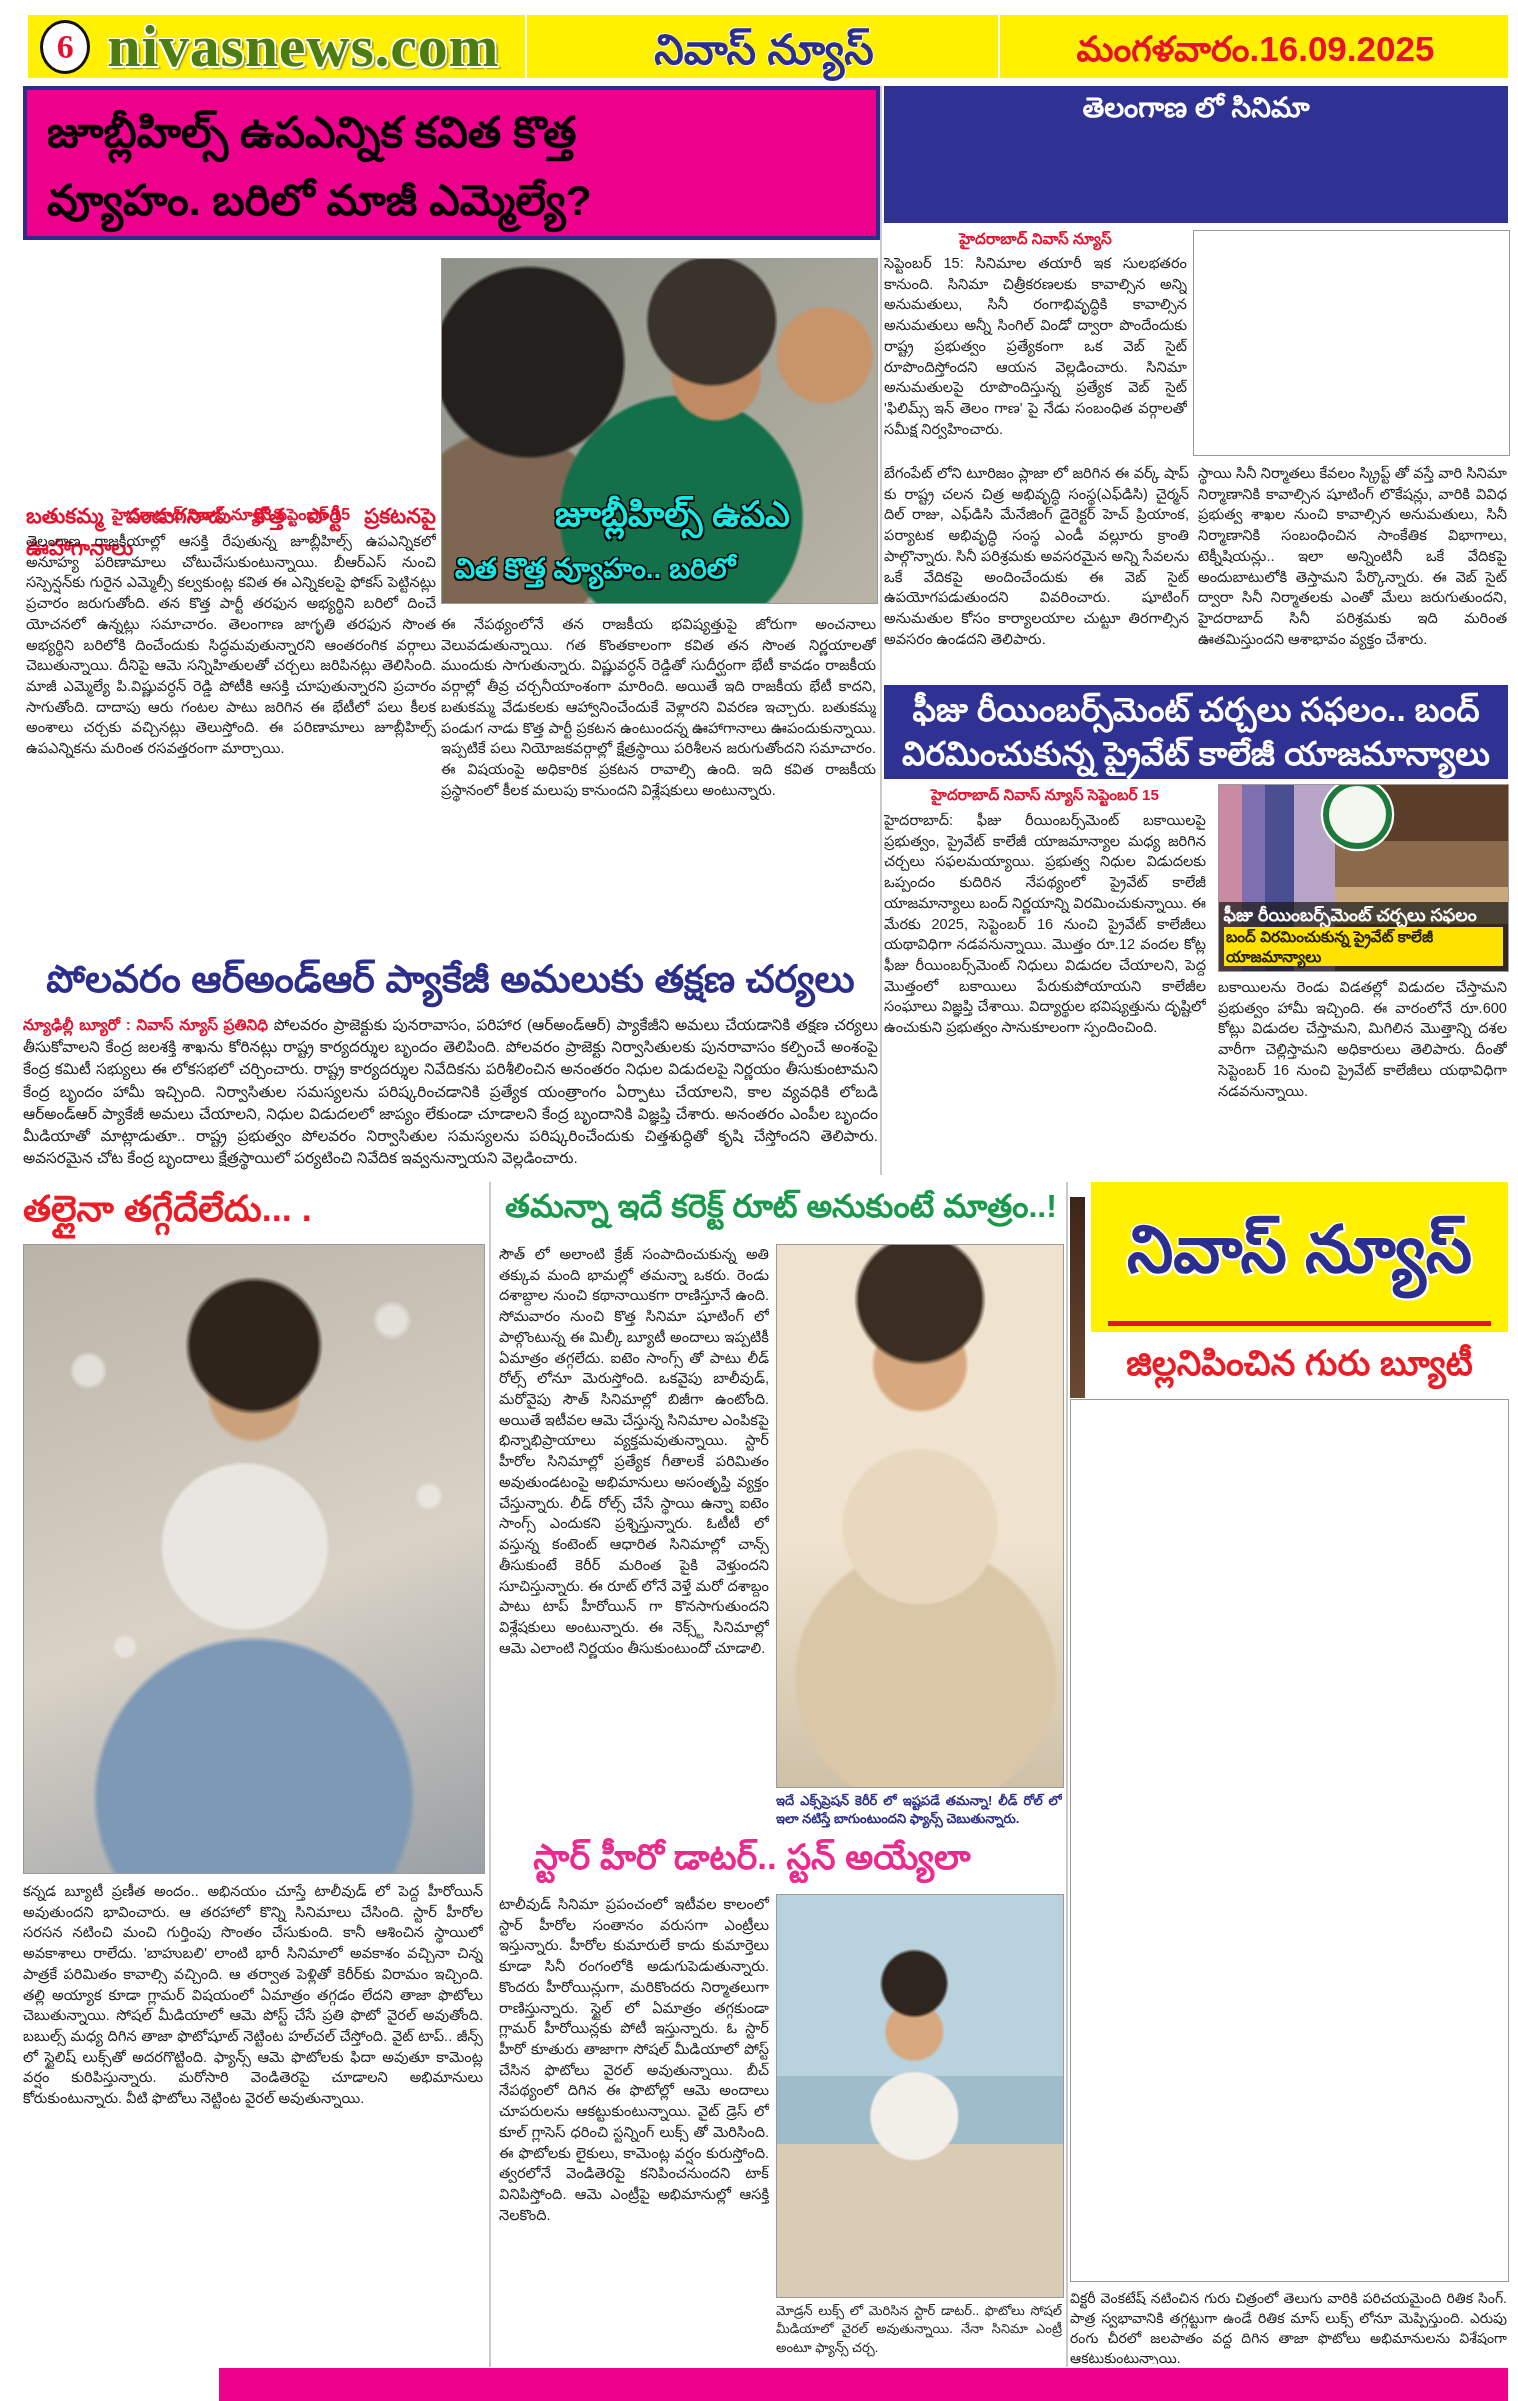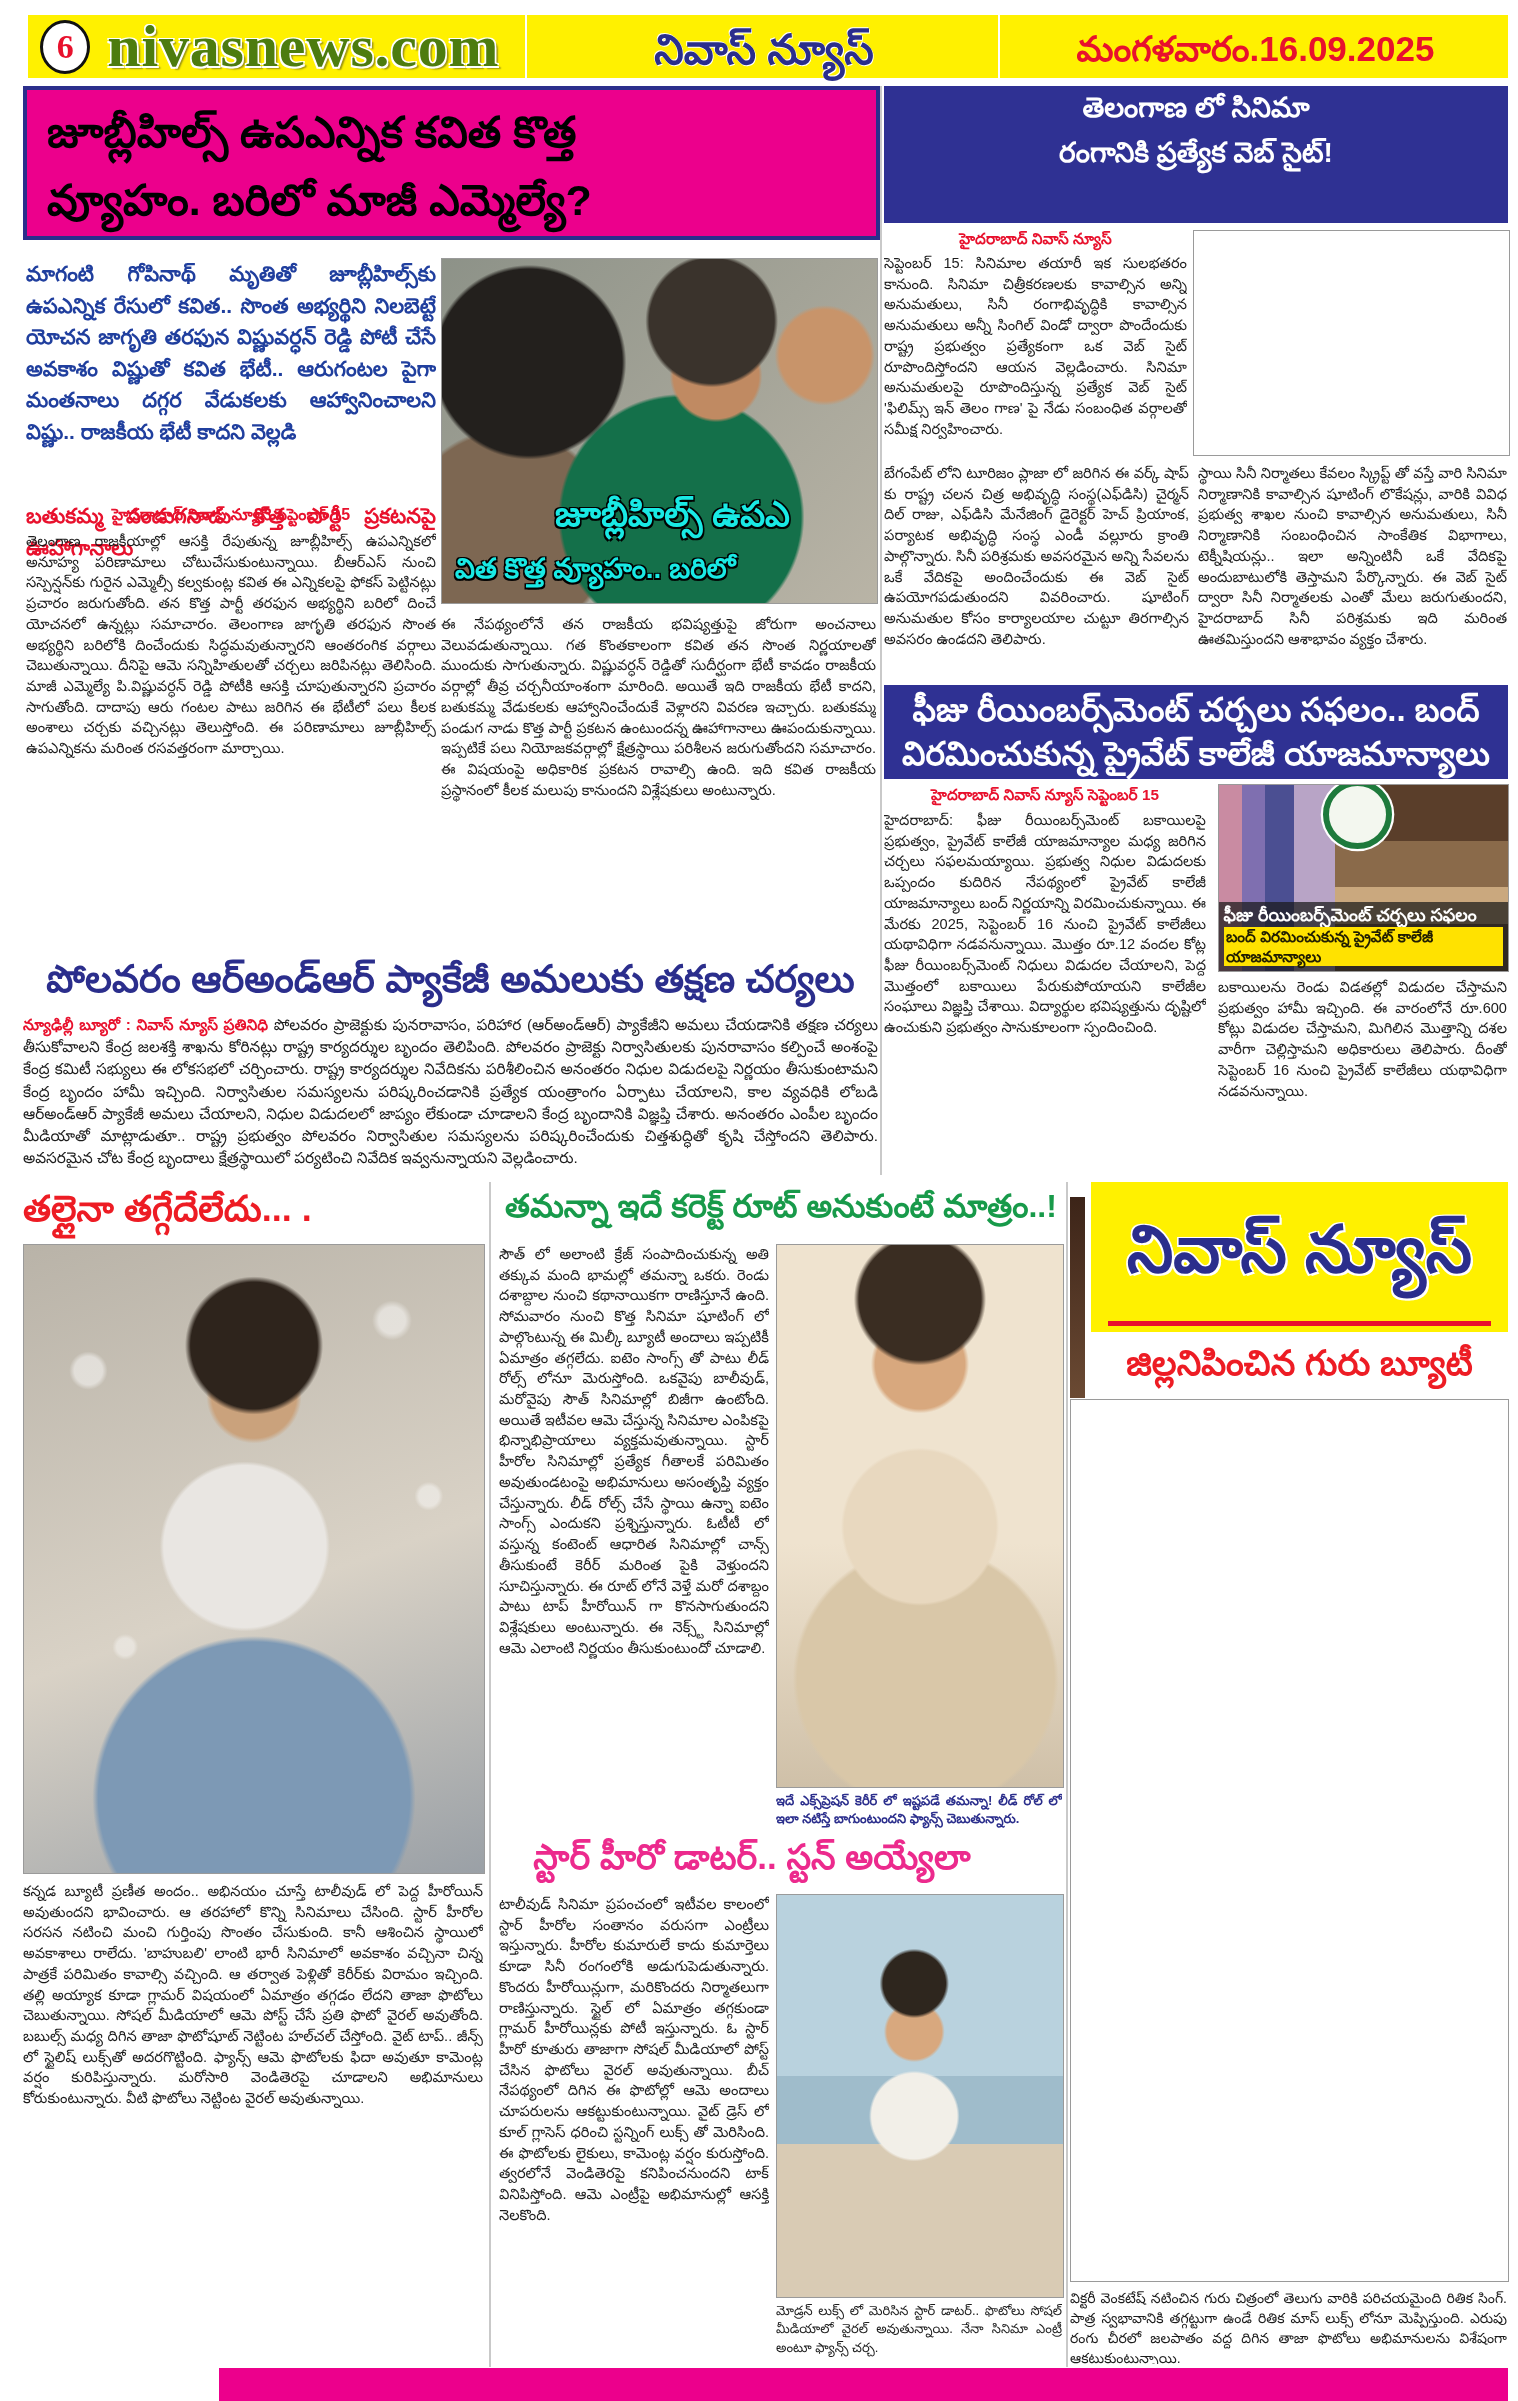--- a/index.html
+++ b/index.html
@@ -117,35 +117,33 @@
 
   <div class="abs vrule" style="left:880px;top:86px;height:1089px;"></div>
   <div class="abs vrule" style="left:489px;top:1182px;height:1185px;"></div>
   <div class="abs vrule" style="left:1066px;top:1182px;height:1185px;"></div>
 
   <div class="abs pinkbox" style="left:23px;top:86px;width:829px;height:138px;">
     <div style="white-space:nowrap;">జూబ్లీహిల్స్ ఉపఎన్నిక కవిత కొత్త</div>
     <div style="white-space:nowrap;">వ్యూహం. బరిలో మాజీ ఎమ్మెల్యే?</div>
   </div>
 
-  <div class="abs intro-txt" style="left:26px;top:258px;width:410px;height:239px;">మాగంటి గోపినాథ్ మృతితో జూబ్లీహిల్స్‌కు ఉపఎన్నిక రేసులో కవిత.. సొంత అభ్యర్థిని నిలబెట్టే యోచన జాగృతి తరఫున విష్ణువర్ధన్ రెడ్డి పోటీ చేసే అవకాశం విష్ణుతో కవిత భేటీ.. ఆరుగంటల పైగా మంతనాలు దగ్గర వేడుకలకు ఆహ్వానించాలని విష్ణు.. రాజకీయ భేటీ కాదని వెల్లడి</div>
   <div class="abs intro-red" style="left:26px;top:393px;width:410px;height:100px;margin-top:107px;">బతుకమ్మ పండుగనాడు కొత్త పార్టీ ప్రకటనపై ఊహాగానాలు</div>
 
   <div class="abs photo ph-kavitha" style="left:441px;top:258px;width:435px;height:344px;">
     <div class="cap-cyan1">జూబ్లీహిల్స్ ఉపఎ</div>
     <div class="cap-cyan2">విత కొత్త వ్యూహం.. బరిలో</div>
   </div>
 
   <div class="abs dateline" style="left:26px;top:506px;width:410px;">హైదరాబాద్ నివాస్ న్యూస్ సెప్టెంబర్ 15</div>
   <div class="abs body-txt" style="left:26px;top:531px;width:410px;height:414px;">తెలంగాణ రాజకీయాల్లో ఆసక్తి రేపుతున్న జూబ్లీహిల్స్ ఉపఎన్నికలో అనూహ్య పరిణామాలు చోటుచేసుకుంటున్నాయి. బీఆర్ఎస్ నుంచి సస్పెన్షన్‌కు గురైన ఎమ్మెల్సీ కల్వకుంట్ల కవిత ఈ ఎన్నికలపై ఫోకస్ పెట్టినట్లు ప్రచారం జరుగుతోంది. తన కొత్త పార్టీ తరఫున అభ్యర్థిని బరిలో దించే యోచనలో ఉన్నట్లు సమాచారం. తెలంగాణ జాగృతి తరఫున సొంత అభ్యర్థిని బరిలోకి దించేందుకు సిద్ధమవుతున్నారని ఆంతరంగిక వర్గాలు చెబుతున్నాయి. దీనిపై ఆమె సన్నిహితులతో చర్చలు జరిపినట్లు తెలిసింది. మాజీ ఎమ్మెల్యే పి.విష్ణువర్ధన్ రెడ్డి పోటీకి ఆసక్తి చూపుతున్నారని ప్రచారం సాగుతోంది. దాదాపు ఆరు గంటల పాటు జరిగిన ఈ భేటీలో పలు కీలక అంశాలు చర్చకు వచ్చినట్లు తెలుస్తోంది. ఈ పరిణామాలు జూబ్లీహిల్స్ ఉపఎన్నికను మరింత రసవత్తరంగా మార్చాయి.</div>
   <div class="abs body-txt" style="left:441px;top:614px;width:435px;height:331px;">ఈ నేపథ్యంలోనే తన రాజకీయ భవిష్యత్తుపై జోరుగా అంచనాలు వెలువడుతున్నాయి. గత కొంతకాలంగా కవిత తన సొంత నిర్ణయాలతో ముందుకు సాగుతున్నారు. విష్ణువర్ధన్ రెడ్డితో సుదీర్ఘంగా భేటీ కావడం రాజకీయ వర్గాల్లో తీవ్ర చర్చనీయాంశంగా మారింది. అయితే ఇది రాజకీయ భేటీ కాదని, బతుకమ్మ వేడుకలకు ఆహ్వానించేందుకే వెళ్లారని వివరణ ఇచ్చారు. బతుకమ్మ పండుగ నాడు కొత్త పార్టీ ప్రకటన ఉంటుందన్న ఊహాగానాలు ఊపందుకున్నాయి. ఇప్పటికే పలు నియోజకవర్గాల్లో క్షేత్రస్థాయి పరిశీలన జరుగుతోందని సమాచారం. ఈ విషయంపై అధికారిక ప్రకటన రావాల్సి ఉంది. ఇది కవిత రాజకీయ ప్రస్థానంలో కీలక మలుపు కానుందని విశ్లేషకులు అంటున్నారు.</div>
 
   <div class="abs bluebox" style="left:884px;top:86px;width:624px;height:137px;font-size:28px;line-height:1.6;">
     <div>తెలంగాణ లో సినిమా</div>
-    <div>రంగానికి ప్రత్యేక వెబ్ సైట్!</div>
   </div>
 
   <div class="abs dateline" style="left:884px;top:230px;width:303px;font-size:15.3px;">హైదరాబాద్ నివాస్ న్యూస్</div>
   <div class="abs body-txt" style="left:884px;top:253px;width:303px;height:204px;">సెప్టెంబర్ 15: సినిమాల తయారీ ఇక సులభతరం కానుంది. సినిమా చిత్రీకరణలకు కావాల్సిన అన్ని అనుమతులు, సినీ రంగాభివృద్ధికి కావాల్సిన అనుమతులు అన్నీ సింగిల్ విండో ద్వారా పొందేందుకు రాష్ట్ర ప్రభుత్వం ప్రత్యేకంగా ఒక వెబ్ సైట్ రూపొందిస్తోందని ఆయన వెల్లడించారు. సినిమా అనుమతులపై రూపొందిస్తున్న ప్రత్యేక వెబ్ సైట్ 'ఫిలిమ్స్ ఇన్ తెలం గాణ' పై నేడు సంబంధిత వర్గాలతో సమీక్ష నిర్వహించారు.</div>
   <div class="abs photo ph-press" style="left:1193px;top:230px;width:315px;height:224px;"></div>
   <div class="abs body-txt" style="left:884px;top:463px;width:305px;height:216px;">బేగంపేట్ లోని టూరిజం ప్లాజా లో జరిగిన ఈ వర్క్ షాప్ కు రాష్ట్ర చలన చిత్ర అభివృద్ధి సంస్థ(ఎఫ్‌డిసి) చైర్మన్ దిల్ రాజు, ఎఫ్‌డిసి మేనేజింగ్ డైరెక్టర్ హెచ్ ప్రియాంక, పర్యాటక అభివృద్ధి సంస్థ ఎండీ వల్లూరు క్రాంతి పాల్గొన్నారు. సినీ పరిశ్రమకు అవసరమైన అన్ని సేవలను ఒకే వేదికపై అందించేందుకు ఈ వెబ్ సైట్ ఉపయోగపడుతుందని వివరించారు. షూటింగ్ అనుమతుల కోసం కార్యాలయాల చుట్టూ తిరగాల్సిన అవసరం ఉండదని తెలిపారు.</div>
   <div class="abs body-txt" style="left:1198px;top:463px;width:309px;height:216px;">స్థాయి సినీ నిర్మాతలు కేవలం స్క్రిప్ట్ తో వస్తే వారి సినిమా నిర్మాణానికి కావాల్సిన షూటింగ్ లొకేషన్లు, వారికి వివిధ ప్రభుత్వ శాఖల నుంచి కావాల్సిన అనుమతులు, సినీ నిర్మాణానికి సంబంధించిన సాంకేతిక విభాగాలు, టెక్నీషియన్లు.. ఇలా అన్నింటినీ ఒకే వేదికపై అందుబాటులోకి తెస్తామని పేర్కొన్నారు. ఈ వెబ్ సైట్ ద్వారా సినీ నిర్మాతలకు ఎంతో మేలు జరుగుతుందని, హైదరాబాద్ సినీ పరిశ్రమకు ఇది మరింత ఊతమిస్తుందని ఆశాభావం వ్యక్తం చేశారు.</div>
 
   <div class="abs bluebox" style="left:884px;top:685px;width:624px;height:91px;font-size:33px;line-height:1.34;padding-top:3.1px;">
     <div>ఫీజు రీయింబర్స్‌మెంట్ చర్చలు సఫలం.. బంద్</div>

